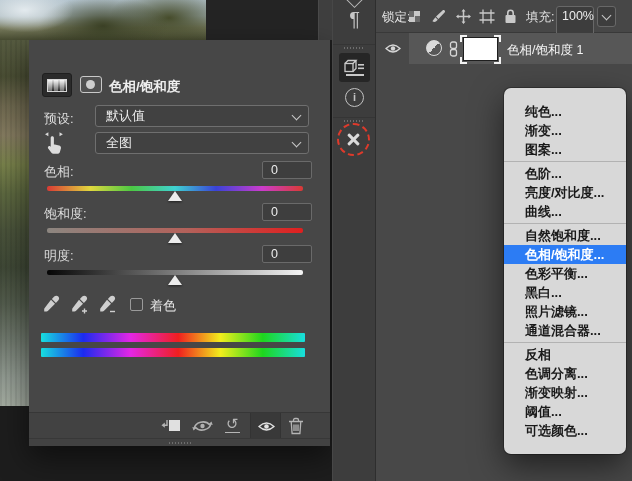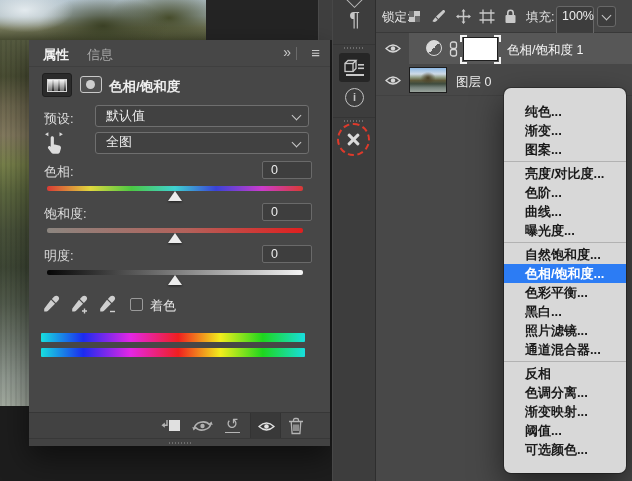--- a/index.html
+++ b/index.html
@@ -42,21 +42,21 @@
   #mask-badge { left:51px; top:36px; width:22px; height:17px; border:1px solid #c9c9c9; border-radius:3px; background:#515151; }
   #mask-badge .dot { position:absolute; left:5px; top:3px; width:9px; height:9px; border-radius:50%; background:#cfcfcf; }
   #props-title { left:80px; top:38px; font-size:13.5px; font-weight:700; color:#ededed; }
 
   .sel { position:absolute; left:66px; width:214px; height:22px; background:#414141; border:1px solid #6f6f6f;
          border-radius:3px; font-size:13px; color:#ececec; line-height:20px; padding-left:10px; }
   .chev { position:absolute; right:8px; top:6px; width:7px; height:7px;
           border-right:1.6px solid #c9c9c9; border-bottom:1.6px solid #c9c9c9; transform:rotate(45deg); }
   #preset-label { left:15px; top:70px; font-size:13px; color:#dcdcdc; }
   #preset-select { top:65px; }
-  #scope-select  { top:92px;font-family:Liberation Mono, monospace; }
+  #scope-select  { top:92px; }
   #tat-tool { left:13px; top:90px; width:26px; height:26px; }
 
   .slabel { position:absolute; left:15px; font-size:13px; color:#dcdcdc; }
   .sval { position:absolute; left:233px; width:50px; height:18px; background:#3e3e3e; border:1px solid #6a6a6a;
           border-radius:2px; font-size:12.5px; color:#ececec; line-height:16px; padding-left:8px; }
   .track { position:absolute; left:18px; width:256px; height:5px; border-radius:2px; }
   .thumb { position:absolute; left:139px; width:0; height:0; border-left:7px solid transparent;
            border-right:7px solid transparent; border-bottom:10px solid #ececec;
            filter:drop-shadow(0 1px 1px rgba(0,0,0,.55)); }
   #hue-label {top:123px;} #hue-val {top:121px;}
@@ -155,27 +155,20 @@
 <body>
 
 <div id="screen">
 
   <div id="photo-top" class="abs"></div>
   <div id="canvas-dark" class="abs"></div>
   <div id="canvas-sliver" class="abs"></div>
   <div id="photo-left" class="abs"></div>
 
   <div id="props" class="abs">
-    <div class="hdr">
-      <span id="tab-props" class="tab">属性</span>
-      <span id="tab-info" class="tab">信息</span>
-      <span id="hdr-expand">»</span>
-      <span id="hdr-div"></span>
-      <span id="hdr-menu">≡</span>
-    </div>
 
     <div id="adj-badge" class="abs">
         <span class="bars"></span>
       </div>
     <div id="mask-badge" class="abs">
         <span class="dot"></span>
       </div>
     <span id="props-title" class="abs">色相/饱和度</span>
 
     <span id="preset-label" class="abs">预设:</span>
@@ -347,41 +340,30 @@
       <span id="maskwrap">
         <span class="corner c-tl"></span>
         <span class="corner c-tr"></span>
         <span class="corner c-bl"></span>
         <span class="corner c-br"></span>
         <span id="maskthumb"></span>
       </span>
       <span id="lname1">色相/饱和度 1</span>
     </div>
 
-    <div id="lrow2" class="lrow">
-      <span id="eye2" class="eyebtn">
-        <svg width="16" height="11" viewBox="0 0 16 11">
-            <path d="M1 5.5 Q8 -1.5 15 5.5 Q8 12.5 1 5.5 Z" fill="none" stroke="#d6d6d6" stroke-width="1.3"></path>
-            <circle cx="8" cy="5.5" r="2.2" fill="#d6d6d6"></circle>
-          </svg>
-      </span>
-      <span id="img-thumb"></span>
-      <span id="lname2">图层 0</span>
-    </div>
   </div>
 
   <div id="menu" class="abs">
     <div class="mi">纯色...</div>
     <div class="mi">渐变...</div>
     <div class="mi">图案...</div>
     <div class="msep"></div>
+    <div class="mi">色阶...</div>
     <div class="mi">亮度/对比度...</div>
-    <div class="mi">色阶...</div>
     <div class="mi">曲线...</div>
-    <div class="mi">曝光度...</div>
     <div class="msep"></div>
     <div class="mi">自然饱和度...</div>
     <div class="mi hl">色相/饱和度...</div>
     <div class="mi">色彩平衡...</div>
     <div class="mi">黑白...</div>
     <div class="mi">照片滤镜...</div>
     <div class="mi">通道混合器...</div>
     <div class="msep"></div>
     <div class="mi">反相</div>
     <div class="mi">色调分离...</div>

